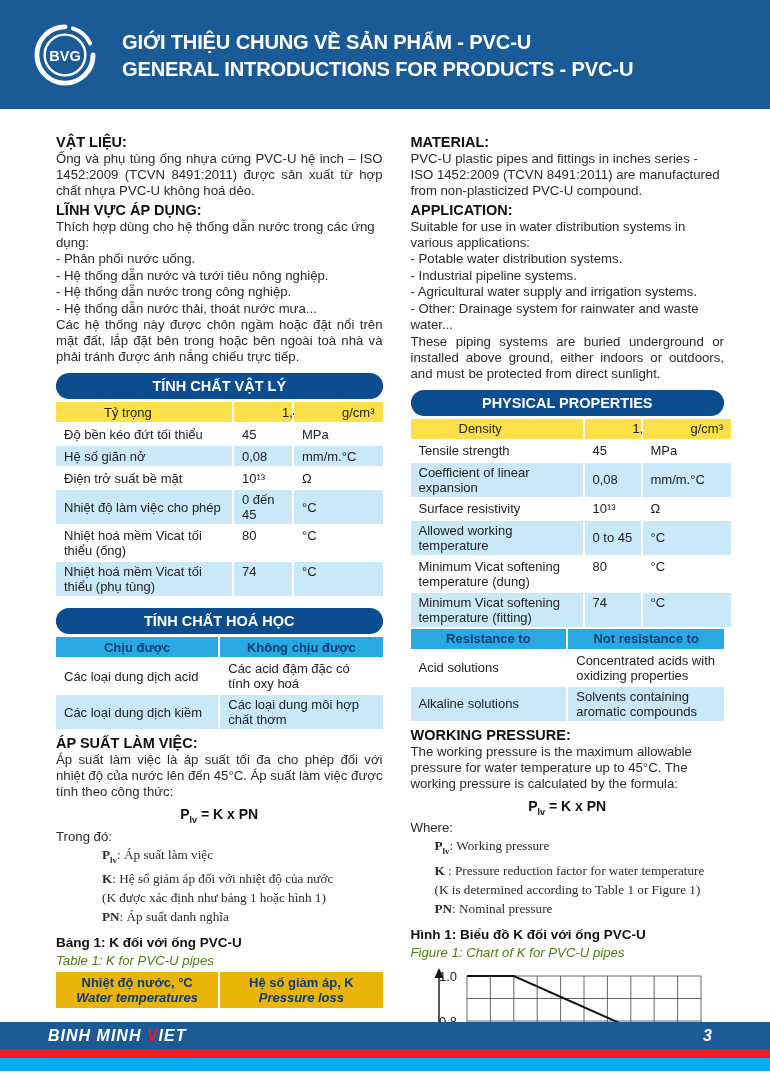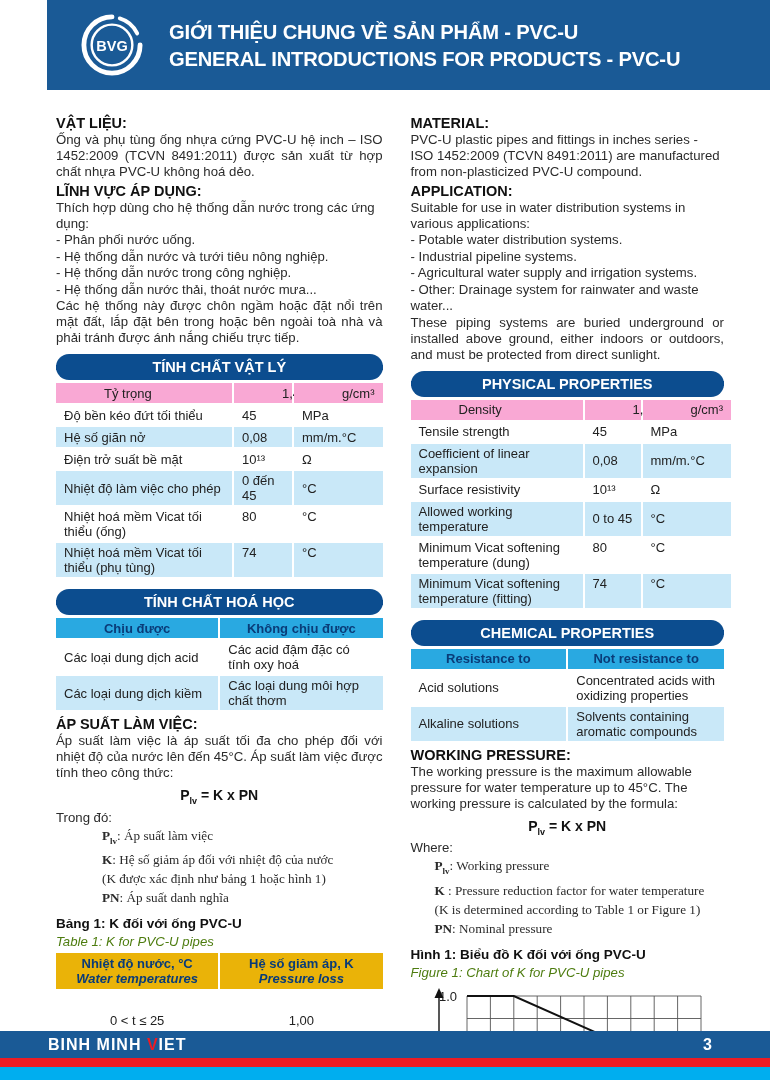--- a/index.html
+++ b/index.html
@@ -1,21 +1,21 @@
 <!DOCTYPE html>
 <html><head>
 <meta charset="utf-8">
 <style>
   * { margin:0; padding:0; box-sizing:border-box; }
   html,body { background:#e8e8e8; }
   body { font-family:"Liberation Sans", sans-serif; }
   .page { position:relative; width:770px; height:1089px; background:#fff; margin:0 auto; overflow:hidden; }
 
   
-  .header { height:90px; background:#1A5A96; display:flex; align-items:center; padding-left:34px;margin-left:47px; }
+  .header { height:109px; background:#1A5A96; display:flex; align-items:center; padding-left:34px; }
   .logo { width:62px; height:62px; flex:0 0 62px; }
   .titles { margin-left:26px; color:#fff; font-weight:bold; font-size:21px; line-height:27px; letter-spacing:-0.2px; transform:scaleX(0.96); transform-origin:left center; white-space:nowrap; }
 
   
   .main { display:flex; gap:28px; padding:22px 46px 0 56px; height:947px; overflow:hidden; }
   .col-l { flex:0 0 314px; }
   .col-r { flex:1; min-width:0; }
 
   h3.sec { font-size:14.5px; font-weight:bold; color:#111; margin:3px 0 1px; }
   p.body { font-size:13.2px; line-height:16px; color:#2b2b2b; text-align:justify; }
@@ -24,21 +24,21 @@
   
   .pill { position:relative; margin:8px 0 3px; }
   .pill::before { content:""; position:absolute; left:0; right:0; top:50%; margin-top:-2.5px; height:5px; background:#0C4D8F; }
   .pill .pill-in { position:relative; background:#0C4D8F; color:#fff; font-weight:bold; font-size:14.5px; text-align:center; height:26px; line-height:26px; border-radius:14px; }
 
   
   .t3 { display:grid; grid-template-columns:176px 58px 1fr; gap:2px; margin-top:2px; }
   .t3r { display:grid; grid-template-columns:172px 56px 1fr; gap:2px; margin-top:2px; }
   .t2 { display:grid; grid-template-columns:1fr 1fr; gap:2px; margin-top:2px; }
   .c { min-height:20px; padding:2px 8px; display:flex; align-items:center; font-size:13px; color:#222; line-height:15px; }
-  .med { background:#f9a8d4;padding-left:48px; }
+  .med { background:#fde047;padding-left:48px; }
   .lt  { background:#C9E8F8; }
   .wh  { background:#fff; }
   .hd  { background:#29A9E1; color:#0A3C78; font-weight:bold; justify-content:center; text-align:center; }
   .hd2 { background:#eab308; color:#0A3C78; display:flex; flex-direction:column; align-items:center; justify-content:center; padding:3px 6px; min-height:34px; }
   .hd2 .l1 { font-weight:bold; font-size:13px; line-height:15px; }
   .hd2 .l2 { font-weight:bold; font-style:italic; font-size:13px; line-height:15px; }
   .cc { justify-content:center; text-align:center;margin-top:19px; }
 
   
   .formula { text-align:center; font-weight:bold; font-size:14px; margin:6px 0 3px; color:#111; }
@@ -50,21 +50,21 @@
   .def-line b sub { font-size:9px; }
 
   .cap-b { font-size:13.5px; font-weight:bold; color:#111; margin-top:8px; line-height:18px; }
   .cap-i { font-size:13.2px; font-style:italic; color:#4d7c0f; line-height:17px; margin-bottom:3px; }
 
   
   .chart { margin-top:4px; }
   .chart text { font-family:"Liberation Sans", sans-serif; fill:#222; }
 
   
-  .footer { position:absolute; left:0; right:0; bottom:9px; }
+  .footer { position:absolute; left:0; right:0; bottom:18px;font-style:italic; }
   .fbar { height:27px; background:#1A5A96; position:relative; }
   .brand { position:absolute; left:48px; top:0; line-height:27px; color:#fff; font-weight:bold; font-size:16px; letter-spacing:1px; }
   .brand .v { color:#EC1C24; }
   .pageno { position:absolute; right:58px; top:0; line-height:27px; color:#fff; font-weight:bold; font-size:16px; }
   .stripe-red { height:9px; background:#EC1C24; }
   .stripe-cyan { height:13px; background:#00AEEF; }
 </style>
 </head>
 <body>
 
@@ -198,23 +198,20 @@
         <div class="c lt">0 to 45</div>
         <div class="c lt">°C</div>
         <div class="c wh">Minimum Vicat softening temperature (dung)</div>
         <div class="c wh" style="align-items:flex-start">80</div>
         <div class="c wh" style="align-items:flex-start">°C</div>
         <div class="c lt">Minimum Vicat softening temperature (fitting)</div>
         <div class="c lt" style="align-items:flex-start">74</div>
         <div class="c lt" style="align-items:flex-start">°C</div>
       </div>
 
-      <div class="pill" style="margin-top:12px">
-        <div class="pill-in">CHEMICAL PROPERTIES</div>
-      </div>
       <div class="t2">
         <div class="c hd">Resistance to</div>
         <div class="c hd">Not resistance to</div>
         <div class="c wh">Acid solutions</div>
         <div class="c wh">Concentrated acids with oxidizing properties</div>
         <div class="c lt">Alkaline solutions</div>
         <div class="c lt">Solvents containing aromatic compounds</div>
       </div>
 
       <h3 class="sec" style="margin-top:6px">WORKING PRESSURE:</h3>

